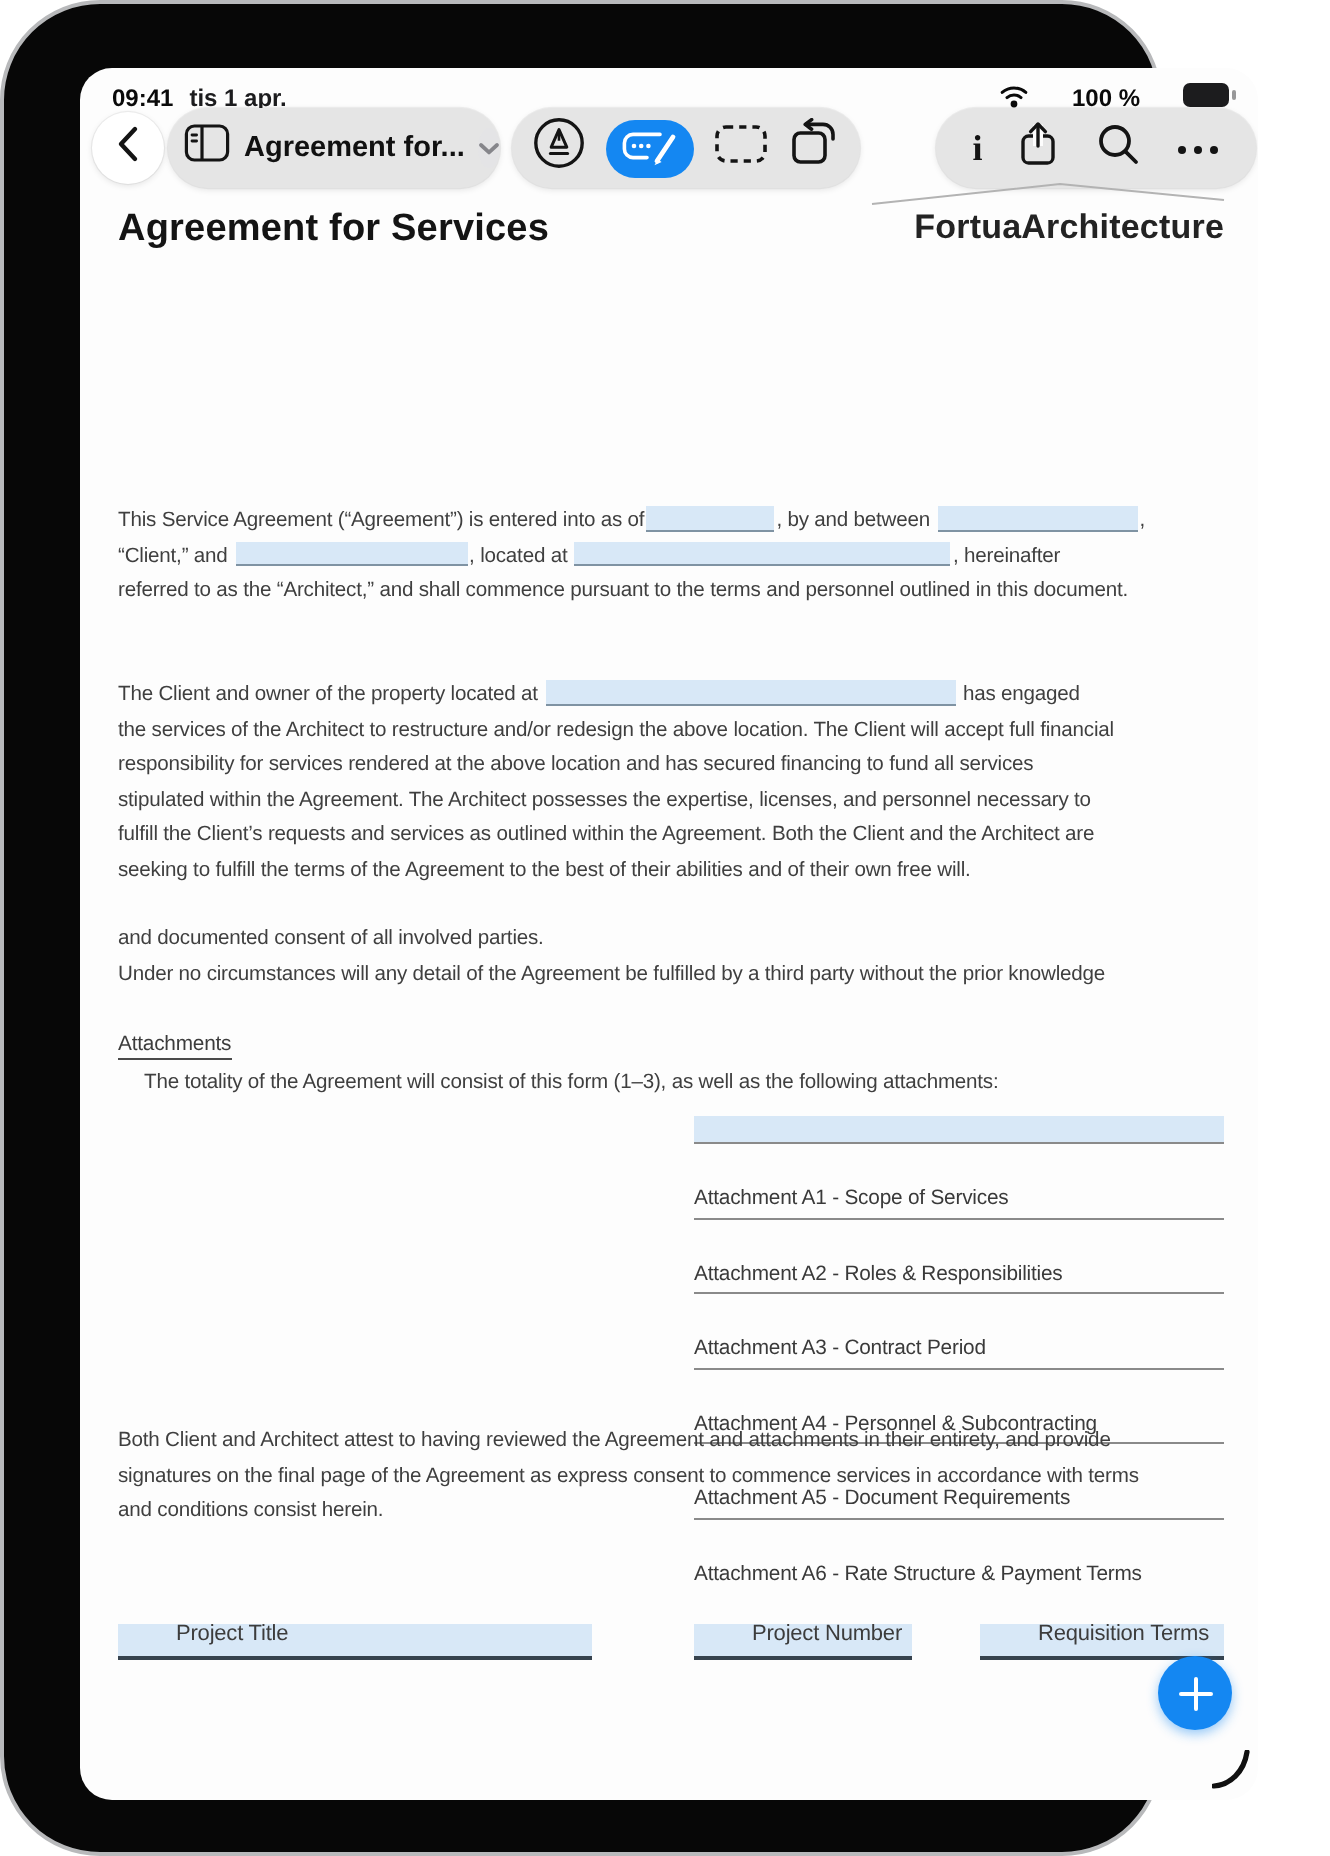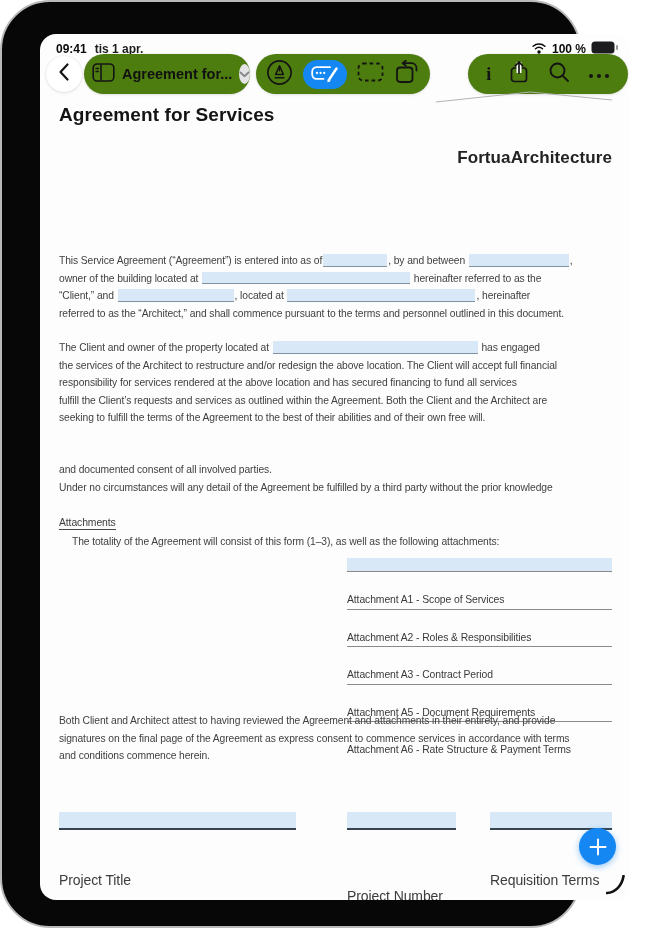--- a/index.html
+++ b/index.html
@@ -5,50 +5,50 @@
   html,body{margin:0;padding:0;background:#ffffff;}
   body{width:665px;height:928px;position:relative;font-family:"Liberation Sans",sans-serif;-webkit-font-smoothing:antialiased;}
   
   .device{position:absolute;left:0;top:0;width:581px;height:928px;border-radius:50px;background:#070707;border:2.5px solid #b8b9bb;box-sizing:border-box;}
   .screen{position:absolute;left:38px;top:32px;width:589px;height:866px;border-radius:16px;background:#fdfdfd;overflow:hidden;}
   
   .status{position:absolute;top:7px;left:16px;right:11px;height:16px;display:flex;justify-content:space-between;align-items:center;font-size:12px;color:#0a0a0a;}
   .status .left{display:flex;gap:8px;align-items:center;}
   .time{font-weight:700;}
   .date{font-weight:600;color:#1c1c1e;}
-  .status .right{display:flex;gap:5px;align-items:center;font-weight:600;}
-  
-  .pill{position:absolute;top:20px;height:40px;background:#4d7c0f;border-radius:20px;box-shadow:0 0 0 0.6px rgba(0,0,0,.05),0 1px 3px rgba(0,0,0,.10);display:flex;align-items:center;}
+  .status .right{display:flex;gap:21px;align-items:center;font-weight:600;}
+  
+  .pill{position:absolute;top:20px;height:40px;background:#e5e5e5;border-radius:20px;box-shadow:0 0 0 0.6px rgba(0,0,0,.05),0 1px 3px rgba(0,0,0,.10);display:flex;align-items:center;}
   .circle-btn{position:absolute;top:22px;width:36px;height:36px;border-radius:50%;background:#fff;box-shadow:0 0 0 0.6px rgba(0,0,0,.05),0 1px 3px rgba(0,0,0,.10);display:flex;align-items:center;justify-content:center;}
   .title-pill{left:44px;width:166px;padding:0 8px;gap:7px;box-sizing:border-box;}
   .doc-tab-title{font-size:14.5px;font-weight:700;color:#111;white-space:nowrap;}
   .chev-circle{width:20px;height:20px;border-radius:50%;background:#e4e4e6;display:flex;align-items:center;justify-content:center;margin-left:auto;}
   .tools-pill{left:216px;width:174px;justify-content:space-evenly;}
   .autofill-btn{width:44px;height:29px;border-radius:15px;background:#1487f2;display:flex;align-items:center;justify-content:center;}
   .actions-pill{left:428px;width:160px;justify-content:space-evenly;}
   .info-glyph{font-family:"Liberation Serif",serif;font-size:18px;font-weight:600;color:#141414;line-height:1;}
   
   .doc-title{position:absolute;left:19px;top:70px;font-size:19px;font-weight:700;color:#141414;letter-spacing:.1px;}
-  .logo{position:absolute;right:17px;top:70px;font-size:17px;font-weight:700;color:#232323;letter-spacing:.1px;margin-top:44px;}
+  .logo{position:absolute;right:17px;top:70px;font-size:17px;font-weight:700;color:#232323;letter-spacing:.1px;}
   .roof{position:absolute;right:15px;top:55px;}
   .para{position:absolute;left:19px;width:566px;font-size:10.3px;line-height:17.5px;color:#3f3f3f;letter-spacing:-0.1px;}
   .pline{white-space:nowrap;}
   .blank{display:inline-block;background:#d8e8f7;border-bottom:1.4px solid #7f93a3;height:11.5px;vertical-align:-2.5px;margin:0 1px;}
   .p1{top:218px;} .p2{top:305px;} .p3{top:427px;} .closing{top:678px;}
   .attach-head{position:absolute;left:19px;top:483px;font-size:10.4px;color:#3c3c3c;border-bottom:1px solid #4a4a4a;padding-bottom:1px;letter-spacing:-0.1px;}
   .attach-intro{position:absolute;left:19px;top:502px;font-size:10.3px;color:#3f3f3f;white-space:nowrap;letter-spacing:-0.1px;margin-left:13px;}
   .attach-table{position:absolute;left:307px;top:524px;width:265px;}
   .blank-row{height:13px;background:#d8e8f7;border-bottom:1.2px solid #8a8a8a;}
   .trow{height:14.6px;padding-top:22px;border-bottom:1.2px solid #8a8a8a;font-size:10.4px;color:#3a3a3a;white-space:nowrap;letter-spacing:-0.1px;}
   .trow:last-child{border-bottom:none;}
   
   .fieldbox{position:absolute;top:778px;height:16px;background:#d8e8f7;border-bottom:2px solid #37434e;}
-  .fieldlabel{position:absolute;top:838px;font-size:14px;color:#3c3c3c;letter-spacing:-0.1px;}
+  .fieldlabel{position:absolute;top:777px;font-size:11px;color:#3c3c3c;letter-spacing:-0.1px;padding-left:29px;}
   .f1{left:19px;width:237px;} .f2{left:307px;width:109px;} .f3{left:450px;width:122px;}
-  .fl1{left:19px;} .fl2{left:307px;margin-top:16px;} .fl3{left:450px;}
+  .fl1{left:19px;} .fl2{left:307px;} .fl3{left:450px;}
   
   .fab{position:absolute;left:539px;top:794px;width:37px;height:37px;border-radius:50%;background:#1487f2;display:flex;align-items:center;justify-content:center;box-shadow:0 2px 6px rgba(20,135,242,.45);}
   .curl{position:absolute;left:566px;top:841px;}
 </style>
 </head>
 <body>
 
 <div class="device">
   <div class="screen">
 
@@ -161,54 +161,55 @@
     <div class="doc-title">Agreement for Services</div>
     <span class="roof">
       <svg width="180" height="14" viewBox="0 0 180 14">
           <path d="M2 13 L96 3 L178 11" fill="none" stroke="#b3b3b3" stroke-width="1"></path>
         </svg>
     </span>
     <div class="logo">FortuaArchitecture</div>
 
     <div class="para p1">
         <div class="pline">This Service Agreement (“Agreement”) is entered into as of<span class="blank" style="width: 64px;"></span>, by and between <span class="blank" style="width: 100px;"></span>,</div>
-        <div class="pline">owner of the building located at <span class="blank" style="width: 208px;"></span> hereinafter referred to as the</div>
         <div class="pline">“Client,” and <span class="blank" style="width: 116px;"></span>, located at <span class="blank" style="width: 188px;"></span>, hereinafter</div>
         <div class="pline">referred to as the “Architect,” and shall commence pursuant to the terms and personnel outlined in this document.</div>
       </div>
     <div class="para p2">
         <div class="pline">The Client and owner of the property located at <span class="blank" style="width: 205px;"></span> has engaged</div>
         <div class="pline">the services of the Architect to restructure and/or redesign the above location. The Client will accept full financial</div>
         <div class="pline">responsibility for services rendered at the above location and has secured financing to fund all services</div>
+        <div class="pline">stipulated within the Agreement. The Architect possesses the expertise, licenses, and personnel necessary to</div>
         <div class="pline">fulfill the Client’s requests and services as outlined within the Agreement. Both the Client and the Architect are</div>
         <div class="pline">seeking to fulfill the terms of the Agreement to the best of their abilities and of their own free will.</div>
       </div>
     <div class="para p3">
         <div class="pline">and documented consent of all involved parties.</div>
         <div class="pline">Under no circumstances will any detail of the Agreement be fulfilled by a third party without the prior knowledge</div>
       </div>
 
     <div class="attach-head">Attachments</div>
     <div class="attach-intro">The totality of the Agreement will consist of this form (1–3), as well as the following attachments:</div>
 
     <div class="attach-table">
       <div class="blank-row"></div>
       <div>
           <div class="trow">Attachment A1 - Scope of Services</div>
           <div class="trow">Attachment A2 - Roles &amp; Responsibilities</div>
           <div class="trow">Attachment A3 - Contract Period</div>
+          <div class="trow">Attachment A4 - Personnel &amp; Subcontracting</div>
           <div class="trow">Attachment A5 - Document Requirements</div>
           <div class="trow">Attachment A6 - Rate Structure &amp; Payment Terms</div>
         </div>
     </div>
 
     <div class="para closing">
         <div class="pline">Both Client and Architect attest to having reviewed the Agreement and attachments in their entirety, and provide</div>
         <div class="pline">signatures on the final page of the Agreement as express consent to commence services in accordance with terms</div>
-        <div class="pline">and conditions commence herein.</div>
+        <div class="pline">and conditions consist herein.</div>
       </div>
 
     <div class="fieldbox f1"></div>
     <div class="fieldbox f2"></div>
     <div class="fieldbox f3"></div>
     <div class="fieldlabel fl1">Project Title</div>
     <div class="fieldlabel fl2">Project Number</div>
     <div class="fieldlabel fl3">Requisition Terms</div>
 
     <div class="fab">

